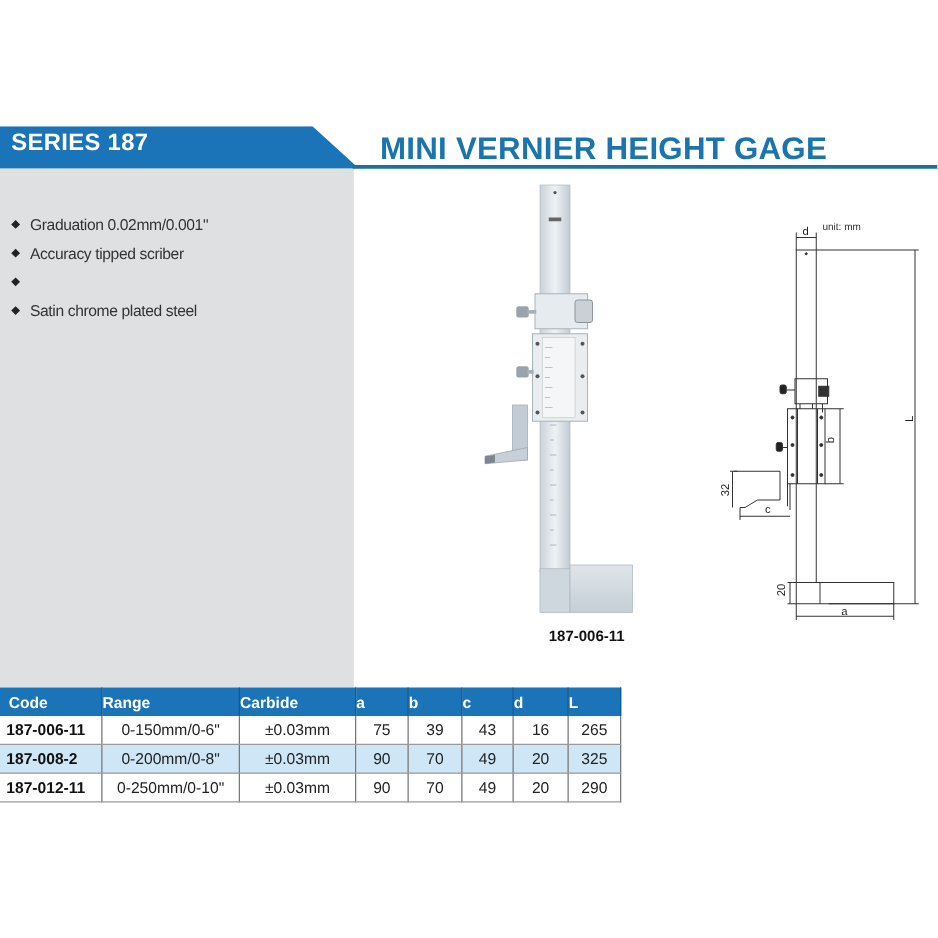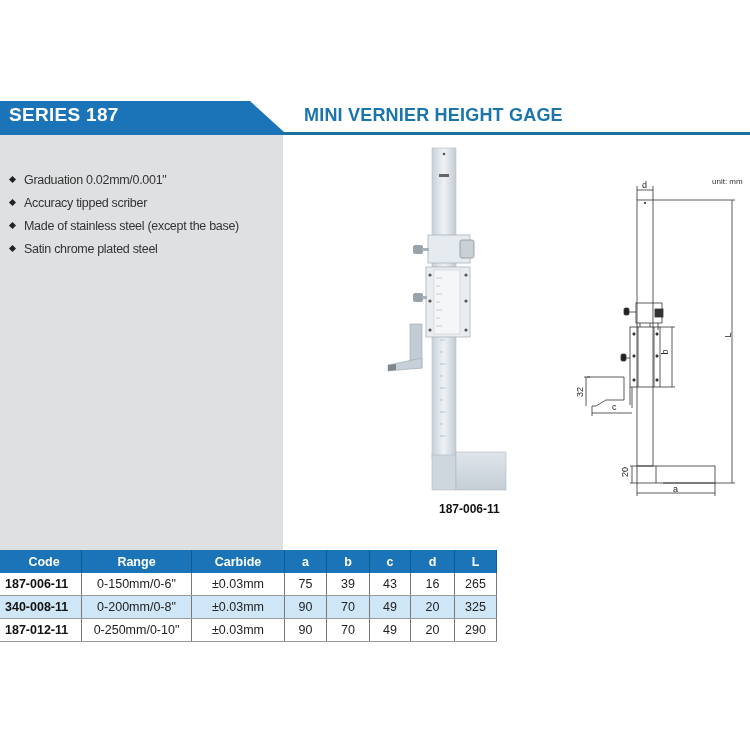--- a/index.html
+++ b/index.html
@@ -2,38 +2,38 @@
 <html><head>
   <meta charset="utf-8">
   <style>
     html, body { margin: 0; padding: 0; }
     body { width: 750px; height: 750px; background: #ffffff; position: relative; overflow: hidden; font-family: "Liberation Sans", sans-serif; }
     .page { position: absolute; left: 0; top: 0; width: 750px; height: 750px; }
     
     .series-banner { position: absolute; left: 0; top: 101px; width: 284px; height: 34px; }
     .series-banner svg { position: absolute; left: 0; top: 0; }
     .series-title { position: absolute; left: 9px; top: 104px; font-size: 19px; font-weight: bold; color: #ffffff; letter-spacing: 0.3px; }
-    .product-title { position: absolute; left: 304px; top: 105px; font-size: 18px; font-weight: bold; color: #1a74ad; letter-spacing: 0.2px; }
+    .product-title { position: absolute; left: 304px; top: 105px; font-size: 25px; font-weight: bold; color: #1a74ad; letter-spacing: 0.2px; }
     .header-rule { position: absolute; left: 282px; top: 132px; width: 468px; height: 3px; background: #1d6fa0; }
     
     .feature-panel { position: absolute; left: 0; top: 135px; width: 283px; height: 415px; background: #dfe0e2; }
     .feature-list { position: absolute; left: 8px; top: 168px; margin: 0; padding: 0; list-style: none; }
     .feature-item { height: 23px; font-size: 12.5px; color: #333333; display: flex; align-items: center; letter-spacing: -0.3px; }
     .bullet { display: inline-block; width: 5px; height: 5px; background: #222; transform: rotate(45deg); margin: 0 9px 0 2px; }
     
     .photo { position: absolute; left: 370px; top: 140px; width: 150px; height: 360px; }
     .photo-caption { position: absolute; left: 439px; top: 502px; font-size: 12px; font-weight: bold; color: #111; }
     
     .drawing { position: absolute; left: 570px; top: 170px; width: 180px; height: 330px; }
-    .unit-label { position: absolute; left: 712px; top: 177px; font-size: 8px; color: #333; text-align: center; }
+    .unit-label { position: absolute; left: 658px; top: 177px; font-size: 8px; color: #333; text-align: center; }
     .dim { position: absolute; font-size: 9px; color: #222; }
     
     .spec-table { position: absolute; left: 0; top: 550px; border-collapse: collapse; font-size: 12.5px; }
-    .spec-table th { background: #1b74b8; color: #ffffff; font-weight: bold; height: 23px; padding: 0; border-right: 1px solid #0e5a92; text-align: center; font-size: 12.5px; }
-    .spec-table th.code-h { text-align: center; padding-left: 7px; margin-left: 48px; }
+    .spec-table th { background: #1b74b8; color: #ffffff; font-weight: bold; height: 23px; padding: 0; border-right: 1px solid #0e5a92; text-align: left; font-size: 12.5px; }
+    .spec-table th.code-h { text-align: left; padding-left: 7px; margin-left: 48px; }
     .spec-table td { height: 22px; padding: 0; border-right: 1px solid #777; border-bottom: 1px solid #9a9a9a; text-align: center; color: #222; }
     .spec-table td.code { font-weight: bold; color: #111; text-align: left; padding-left: 5px; }
     .spec-table tr.alt td { background: #cfe6f6; }
     .spec-table tr.plain td { background: #ffffff; }
     .spec-table { border-right: 1px solid #888; border-bottom: 1px solid #888; }
   </style>
 </head>
 <body>
 
 <div class="page">
@@ -52,21 +52,20 @@
     <li class="feature-item">
         <span class="bullet"></span>
         <span>Graduation 0.02mm/0.001"</span>
       </li>
     <li class="feature-item">
         <span class="bullet"></span>
         <span>Accuracy tipped scriber</span>
       </li>
     <li class="feature-item">
         <span class="bullet"></span>
-        <span>Made of stainless steel (except the base)</span>
       </li>
     <li class="feature-item">
         <span class="bullet"></span>
         <span>Satin chrome plated steel</span>
       </li>
   </ul>
 
   <div class="photo">
     <svg width="150" height="360" viewBox="0 0 150 360">
       <defs>
@@ -219,21 +218,21 @@
         <td class="code">187-006-11</td>
         <td>0-150mm/0-6"</td>
         <td>±0.03mm</td>
         <td>75</td>
         <td>39</td>
         <td>43</td>
         <td>16</td>
         <td>265</td>
       </tr>
       <tr class="alt">
-        <td class="code">340-008-11</td>
+        <td class="code">187-008-2</td>
         <td>0-200mm/0-8"</td>
         <td>±0.03mm</td>
         <td>90</td>
         <td>70</td>
         <td>49</td>
         <td>20</td>
         <td>325</td>
       </tr>
       <tr class="plain">
         <td class="code">187-012-11</td>

